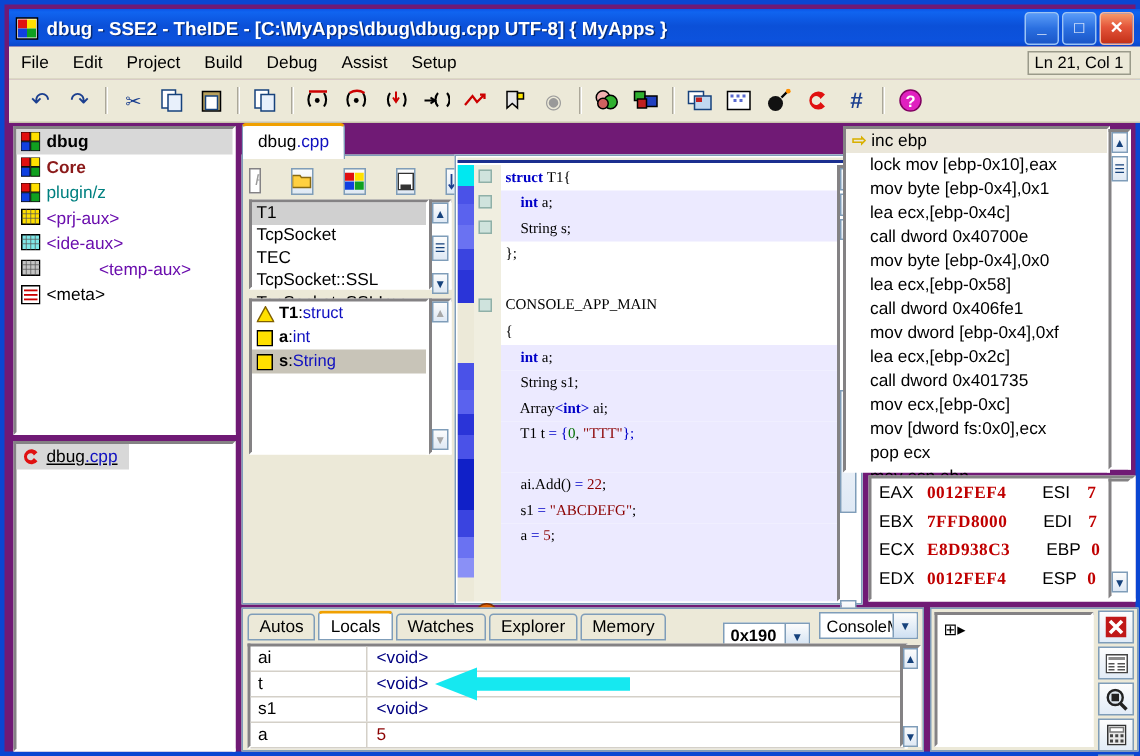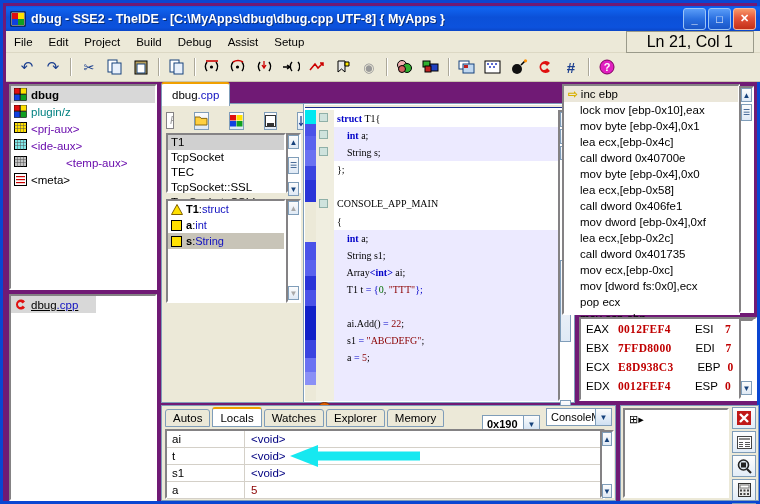--- a/index.html
+++ b/index.html
@@ -46,21 +46,21 @@
   
   .menubar{
     position:absolute;left:3px;top:28px;width:754px;height:21px;
     background:#ece9d8;display:flex;align-items:center;
     border-bottom:1px solid #dcd8c4;
   }
   .menuitem{padding:2px 8px;font-size:11.5px;color:#000;cursor:default;}
   .lncol{
     margin-left:auto;margin-right:6px;
     border:1px solid #9a9a8a;background:#ece9d8;
-    padding:1px 20px;font-size:16px;color:#000;
+    padding:1px 4px;font-size:11px;color:#000;
   }
 
   
   .toolbar{
     position:absolute;left:3px;top:50px;width:754px;height:28px;
     background:#ece9d8;display:flex;align-items:center;
     border-bottom:1px solid #c9c4ae;
   }
   .tbtn{
     width:24px;height:24px;margin:0 1px;display:flex;align-items:center;justify-content:center;
@@ -379,20 +379,29 @@
               </svg></span>
             <span style="color:#000000;font-weight:bold;">dbug</span>
           </div>
           <div class="listrow">
             <span class="ico"><svg width="13" height="13" viewBox="0 0 13 13">
                 <rect x="0" y="0" width="6" height="6" fill="#e01010" stroke="#000" stroke-width=".6"></rect>
                 <rect x="6.5" y="0" width="6" height="6" fill="#ffe000" stroke="#000" stroke-width=".6"></rect>
                 <rect x="0" y="6.5" width="6" height="6" fill="#1040e0" stroke="#000" stroke-width=".6"></rect>
                 <rect x="6.5" y="6.5" width="6" height="6" fill="#10a020" stroke="#000" stroke-width=".6"></rect>
               </svg></span>
+            <span style="color:#8b1a1a;font-weight:bold;">Core</span>
+          </div>
+          <div class="listrow">
+            <span class="ico"><svg width="13" height="13" viewBox="0 0 13 13">
+                <rect x="0" y="0" width="6" height="6" fill="#e01010" stroke="#000" stroke-width=".6"></rect>
+                <rect x="6.5" y="0" width="6" height="6" fill="#ffe000" stroke="#000" stroke-width=".6"></rect>
+                <rect x="0" y="6.5" width="6" height="6" fill="#1040e0" stroke="#000" stroke-width=".6"></rect>
+                <rect x="6.5" y="6.5" width="6" height="6" fill="#10a020" stroke="#000" stroke-width=".6"></rect>
+              </svg></span>
             <span style="color:#008080;">plugin/z</span>
           </div>
           <div class="listrow">
             <span class="ico"><svg width="13" height="11" viewBox="0 0 13 11">
                 <rect x="0.5" y="0.5" width="12" height="10" fill="#ffe000" stroke="#000"></rect>
                 <g stroke="#555" stroke-width=".5">
                   <path d="M0.5 3.5H12.5M0.5 6.5H12.5M3.5 0.5V10.5M6.5 0.5V10.5M9.5 0.5V10.5"></path>
                 </g>
               </svg></span>
             <span style="color:#6a0dad;">&lt;prj-aux&gt;</span>
@@ -423,21 +432,21 @@
                   <rect x="2" y="6" width="9" height="1.2"></rect>
                   <rect x="2" y="9" width="9" height="1.2"></rect>
                 </g>
               </svg></span>
             <span style="color:#000000;">&lt;meta&gt;</span>
           </div>
         </div>
   </div>
 
   <div class="panel panel-sunken" id="file-pane">
-    <div id="file-rows"><div class="listrow sel" style="display:inline-flex;padding-right:18px;justify-content:center;">
+    <div id="file-rows"><div class="listrow sel" style="display:inline-flex;padding-right:8px;justify-content:center;">
             <span class="ico"><svg width="13" height="13" viewBox="0 0 13 13">
                 <path d="M11 3.5 A5 5 0 1 0 11 9.5 L8.6 7.4 A2.4 2.4 0 1 1 8.6 5.6 Z" fill="#e01010"></path>
               </svg></span>
             <span style="text-decoration:underline;"><span style="color:#000">dbug</span><span style="color:#1010c0">.cpp</span></span>
           </div></div>
   </div>
 
   <div class="panel" id="mid-pane"></div>
 
   <div id="tabstrip-top">

